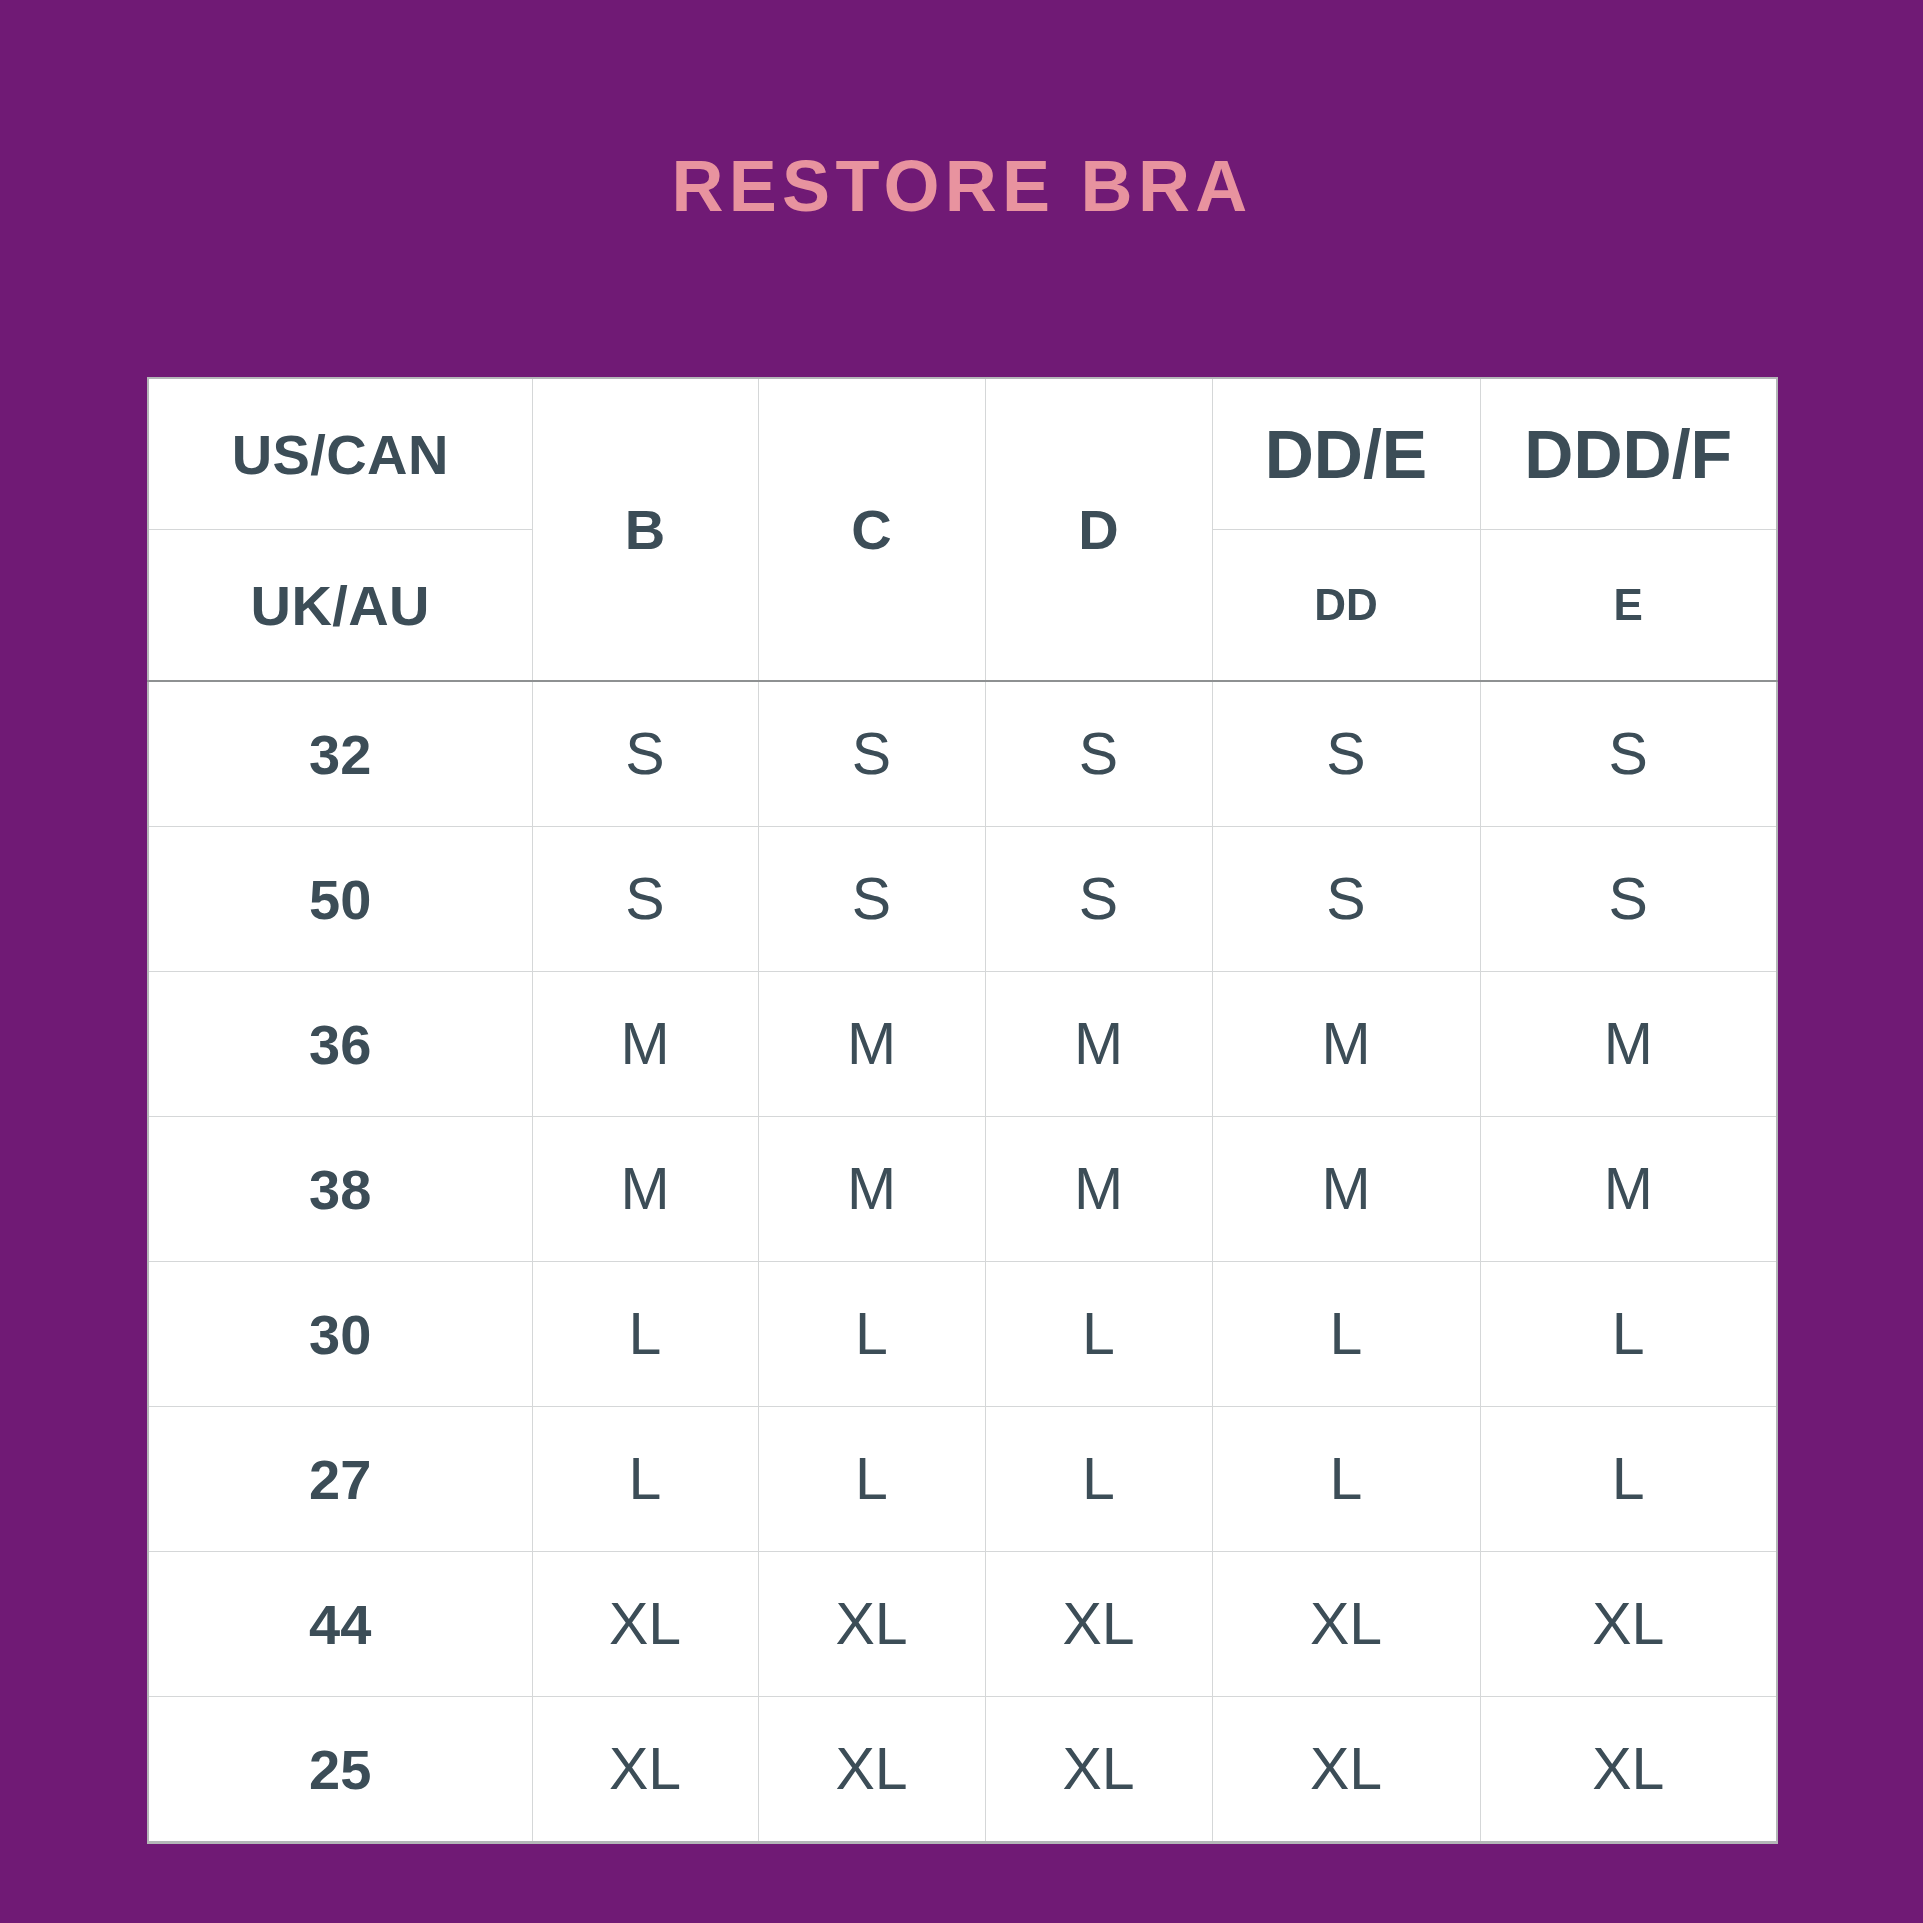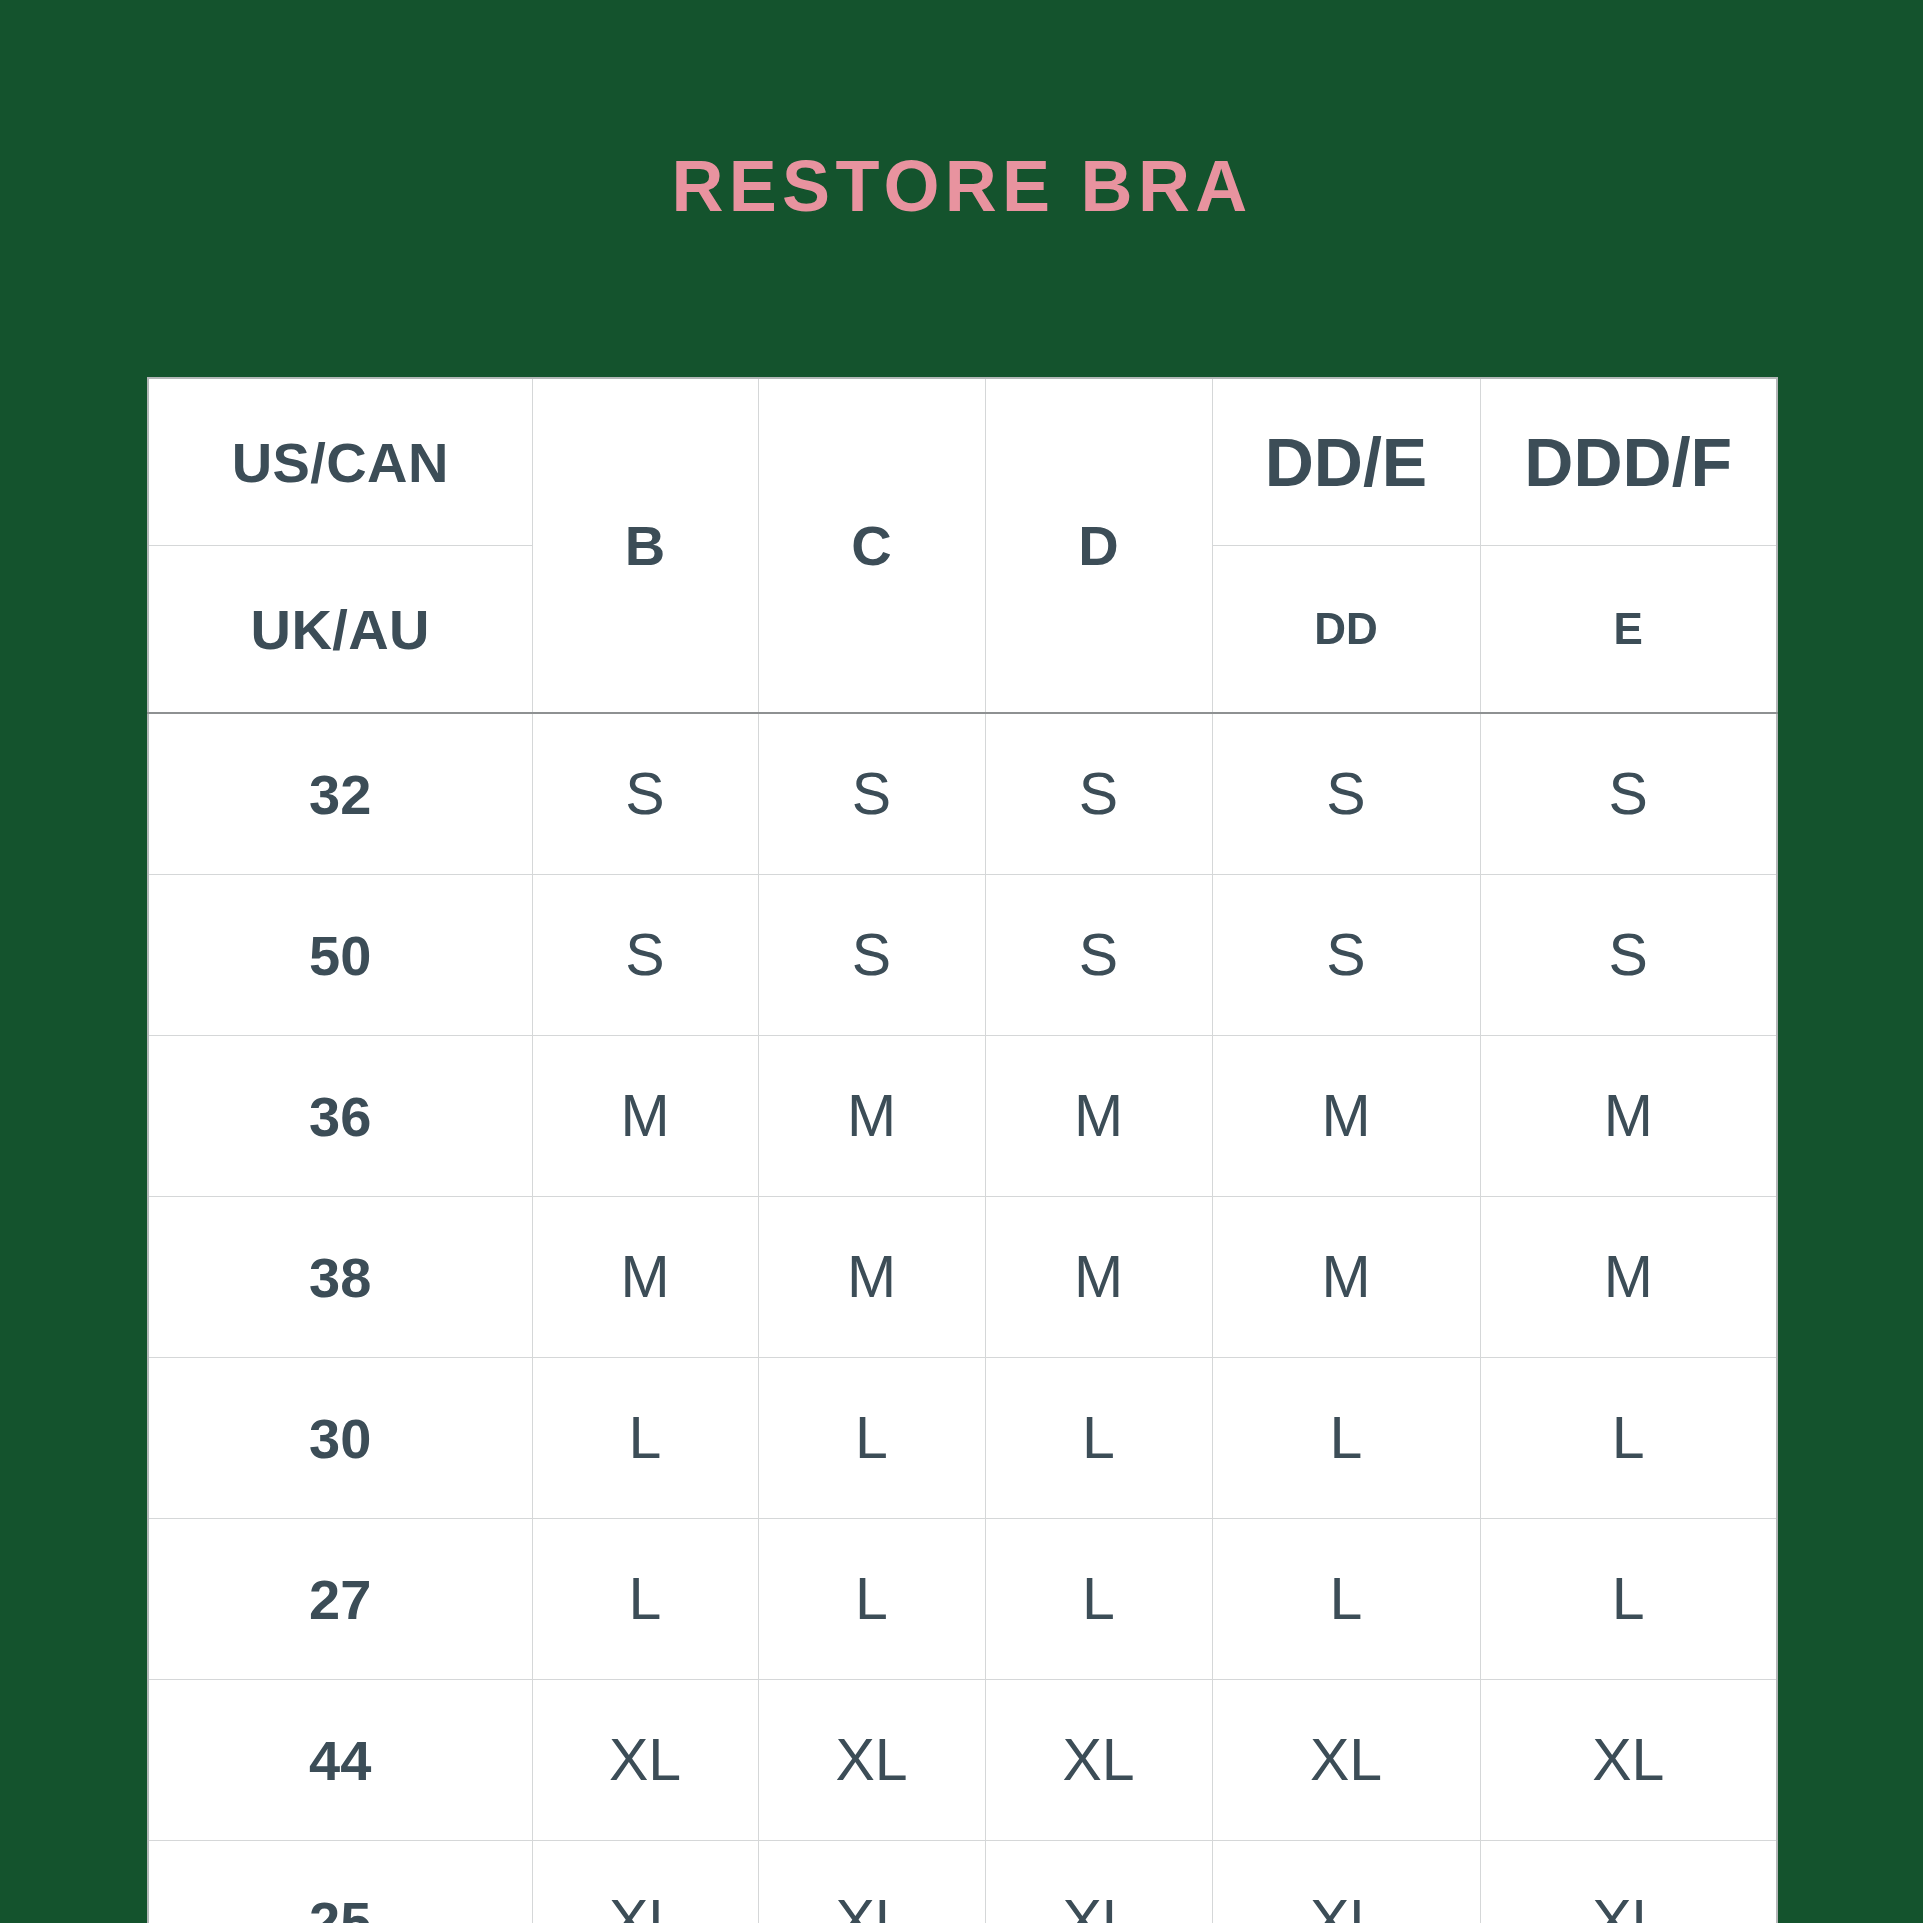--- a/index.html
+++ b/index.html
@@ -13,21 +13,21 @@
     background: #ffffff;
     font-family: "Liberation Sans", sans-serif;
     -webkit-font-smoothing: antialiased;
     overflow: hidden;
   }
 
   .page {
     position: relative;
     width: 1924px;
     height: 1924px;
-    background: #14532d;
+    background: #701a75;
   }
 
   
   .chart-title {
     position: absolute;
     top: 150px;
     left: 0;
     width: 1924px;
     text-align: center;
     color: #e8939f;
@@ -56,21 +56,21 @@
     border-right: 2.3px solid #b4b7b8;
     border-bottom: 3.8px solid #b4b7b8;
   }
 
   table.size-table td,
   table.size-table th {
     border: 1.5px solid #d5d7d8;
     text-align: center;
     vertical-align: middle;
     color: #3c4d57;
-    padding: 8px;
+    padding: 0;
     background: #ffffff;
   }
 
   
   .hdr-region {
     font-size: 56px;
     font-weight: 700;
     letter-spacing: 0.4px;
     height: 150px;
   }

